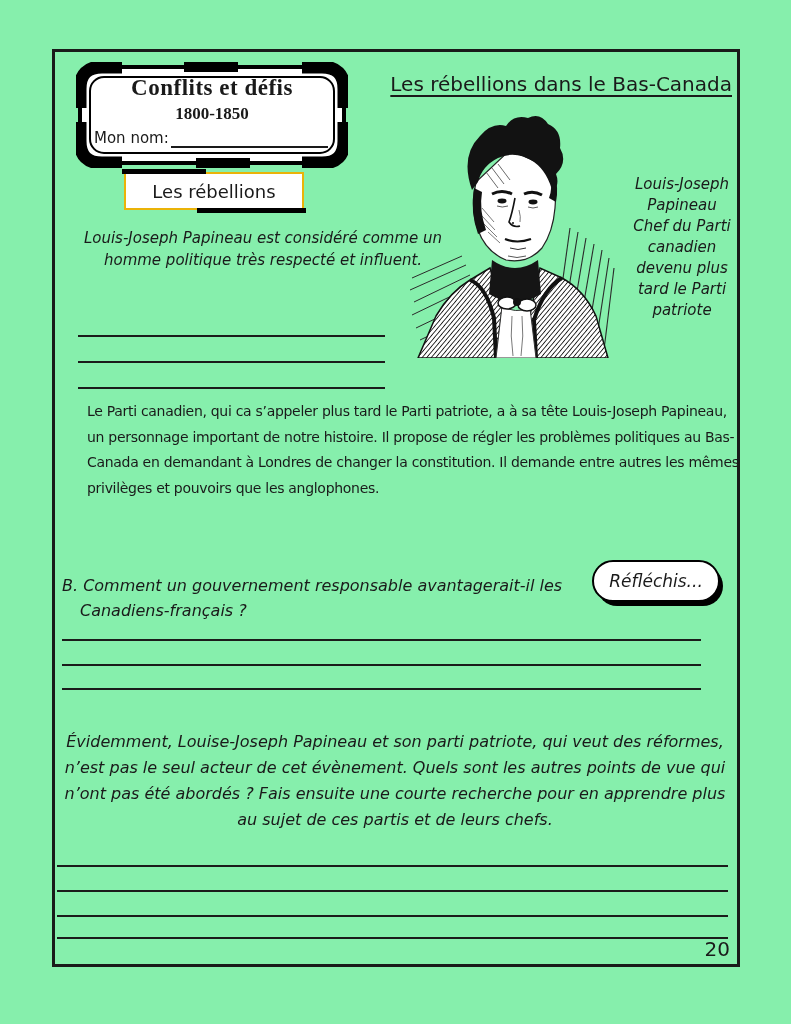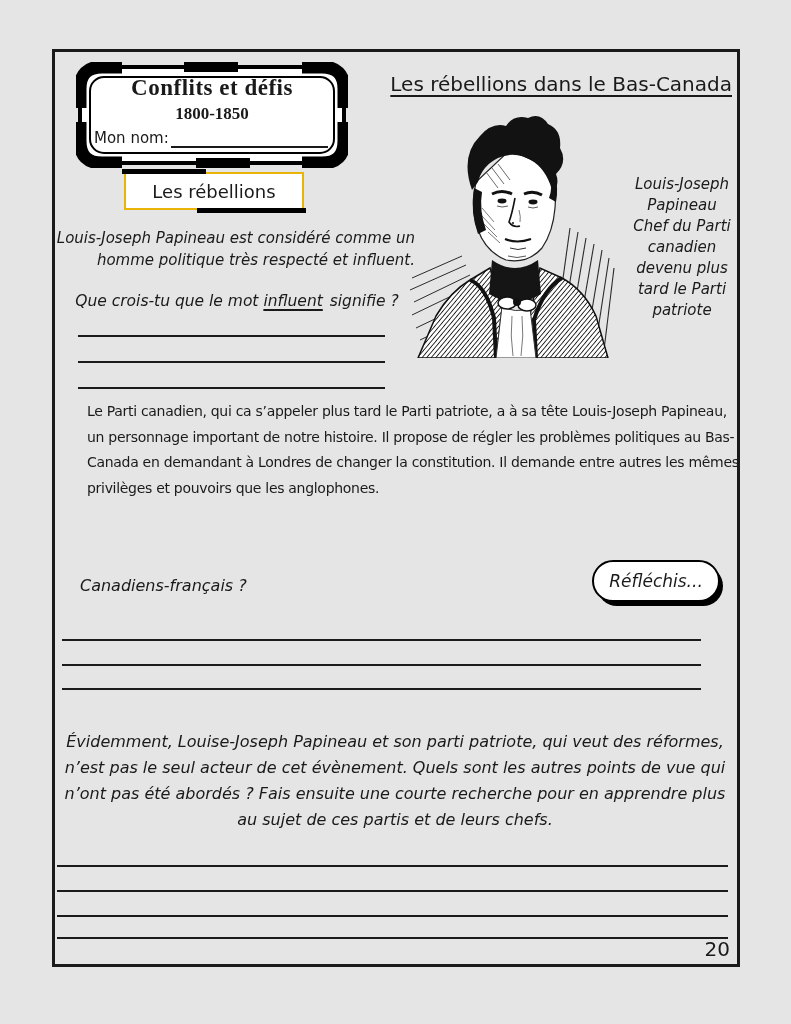--- a/index.html
+++ b/index.html
@@ -1,16 +1,16 @@
 <!DOCTYPE html>
 <html><head>
 <meta charset="utf-8">
 <style>
   html,body{margin:0;padding:0;background:#ffffff;}
-  .canvas{position:relative;width:791px;height:1024px;background:#e5e5e5;overflow:hidden;
+  .canvas{position:relative;width:791px;height:1024px;background:#86efac;overflow:hidden;
           font-family:"DejaVu Sans",sans-serif;color:#1a1a1a;}
 
   .page-border{position:absolute;left:52px;top:49px;width:682px;height:912px;border:3px solid #1a1a1a;}
 
   
   .header-box{position:absolute;left:76px;top:62px;width:272px;height:106px;}
   .header-box svg{position:absolute;left:0;top:0;}
   .hb-content{position:absolute;left:0;top:0;width:100%;height:100%;}
   .hb-title{position:absolute;top:13px;width:100%;text-align:center;
             font-family:"Liberation Serif","DejaVu Serif",serif;font-weight:bold;font-size:23px;letter-spacing:.5px;}
@@ -28,22 +28,22 @@
 
   .main-title{position:absolute;left:388px;top:72px;width:344px;text-align:right;font-size:20px;
               text-decoration:underline;text-underline-offset:4px;text-decoration-thickness:2px;white-space:nowrap;}
 
   .portrait{position:absolute;left:410px;top:110px;width:206px;height:248px;}
 
   .caption{position:absolute;left:618px;top:174px;width:128px;text-align:center;
            font-style:italic;font-size:15px;line-height:21px;}
   .caption span{display:block;}
 
-  .intro{position:absolute;left:55px;top:227px;width:360px;text-align:right;
-         font-style:italic;font-size:15px;line-height:22px;}
+  .intro{position:absolute;left:55px;top:227px;width:360px;text-align:center;
+         font-style:italic;font-size:15px;line-height:22px;padding-left:28px;}
 
   .vocab-q{position:absolute;left:62px;top:292px;width:350px;text-align:center;
            font-style:italic;font-size:15.5px;white-space:nowrap;}
   .vocab-q .u{text-decoration:underline;text-decoration-thickness:2px;text-underline-offset:3px;padding-right:2px;}
 
   .answer-line{position:absolute;height:2px;background:#1b1b1b;}
 
   .para{position:absolute;left:87px;top:399px;width:652px;font-size:14px;letter-spacing:-0.3px;line-height:25.5px;}
 
   .qb{position:absolute;left:62px;top:573px;width:525px;font-style:italic;font-size:16px;line-height:25px;}
@@ -176,31 +176,29 @@
     <span>Papineau</span>
     <span>Chef du Parti</span>
     <span>canadien</span>
     <span>devenu plus</span>
     <span>tard le Parti</span>
     <span>patriote</span>
   </div>
 
   <div class="intro">Louis-Joseph Papineau est considéré comme un homme politique très respecté et influent.</div>
 
-  <div class="vocab-q">
-    <span>Que crois-tu que le mot </span><span class="u">influent</span><span> signifie ?</span>
-  </div>
 
   <div class="answer-line" style="left:78px;top:335px;width:307px;"></div>
   <div class="answer-line" style="left:78px;top:361px;width:307px;"></div>
   <div class="answer-line" style="left:78px;top:387px;width:307px;"></div>
 
   <div class="para">Le Parti canadien, qui ca s’appeler plus tard le Parti patriote, a à sa tête Louis-Joseph Papineau, un personnage important de notre histoire. Il propose de régler les problèmes politiques au Bas-Canada en demandant à Londres de changer la constitution. Il demande entre autres les mêmes privilèges et pouvoirs que les anglophones.</div>
 
   <div class="qb">
+    <span class="l1">B. Comment un gouvernement responsable avantagerait-il les</span>
     <span class="l2">Canadiens-français ?</span>
   </div>
 
   <div class="reflect">
     <span>Réfléchis...</span>
   </div>
 
   <div class="answer-line" style="left:62px;top:639px;width:639px;"></div>
   <div class="answer-line" style="left:62px;top:664px;width:639px;"></div>
   <div class="answer-line" style="left:62px;top:688px;width:639px;"></div>

